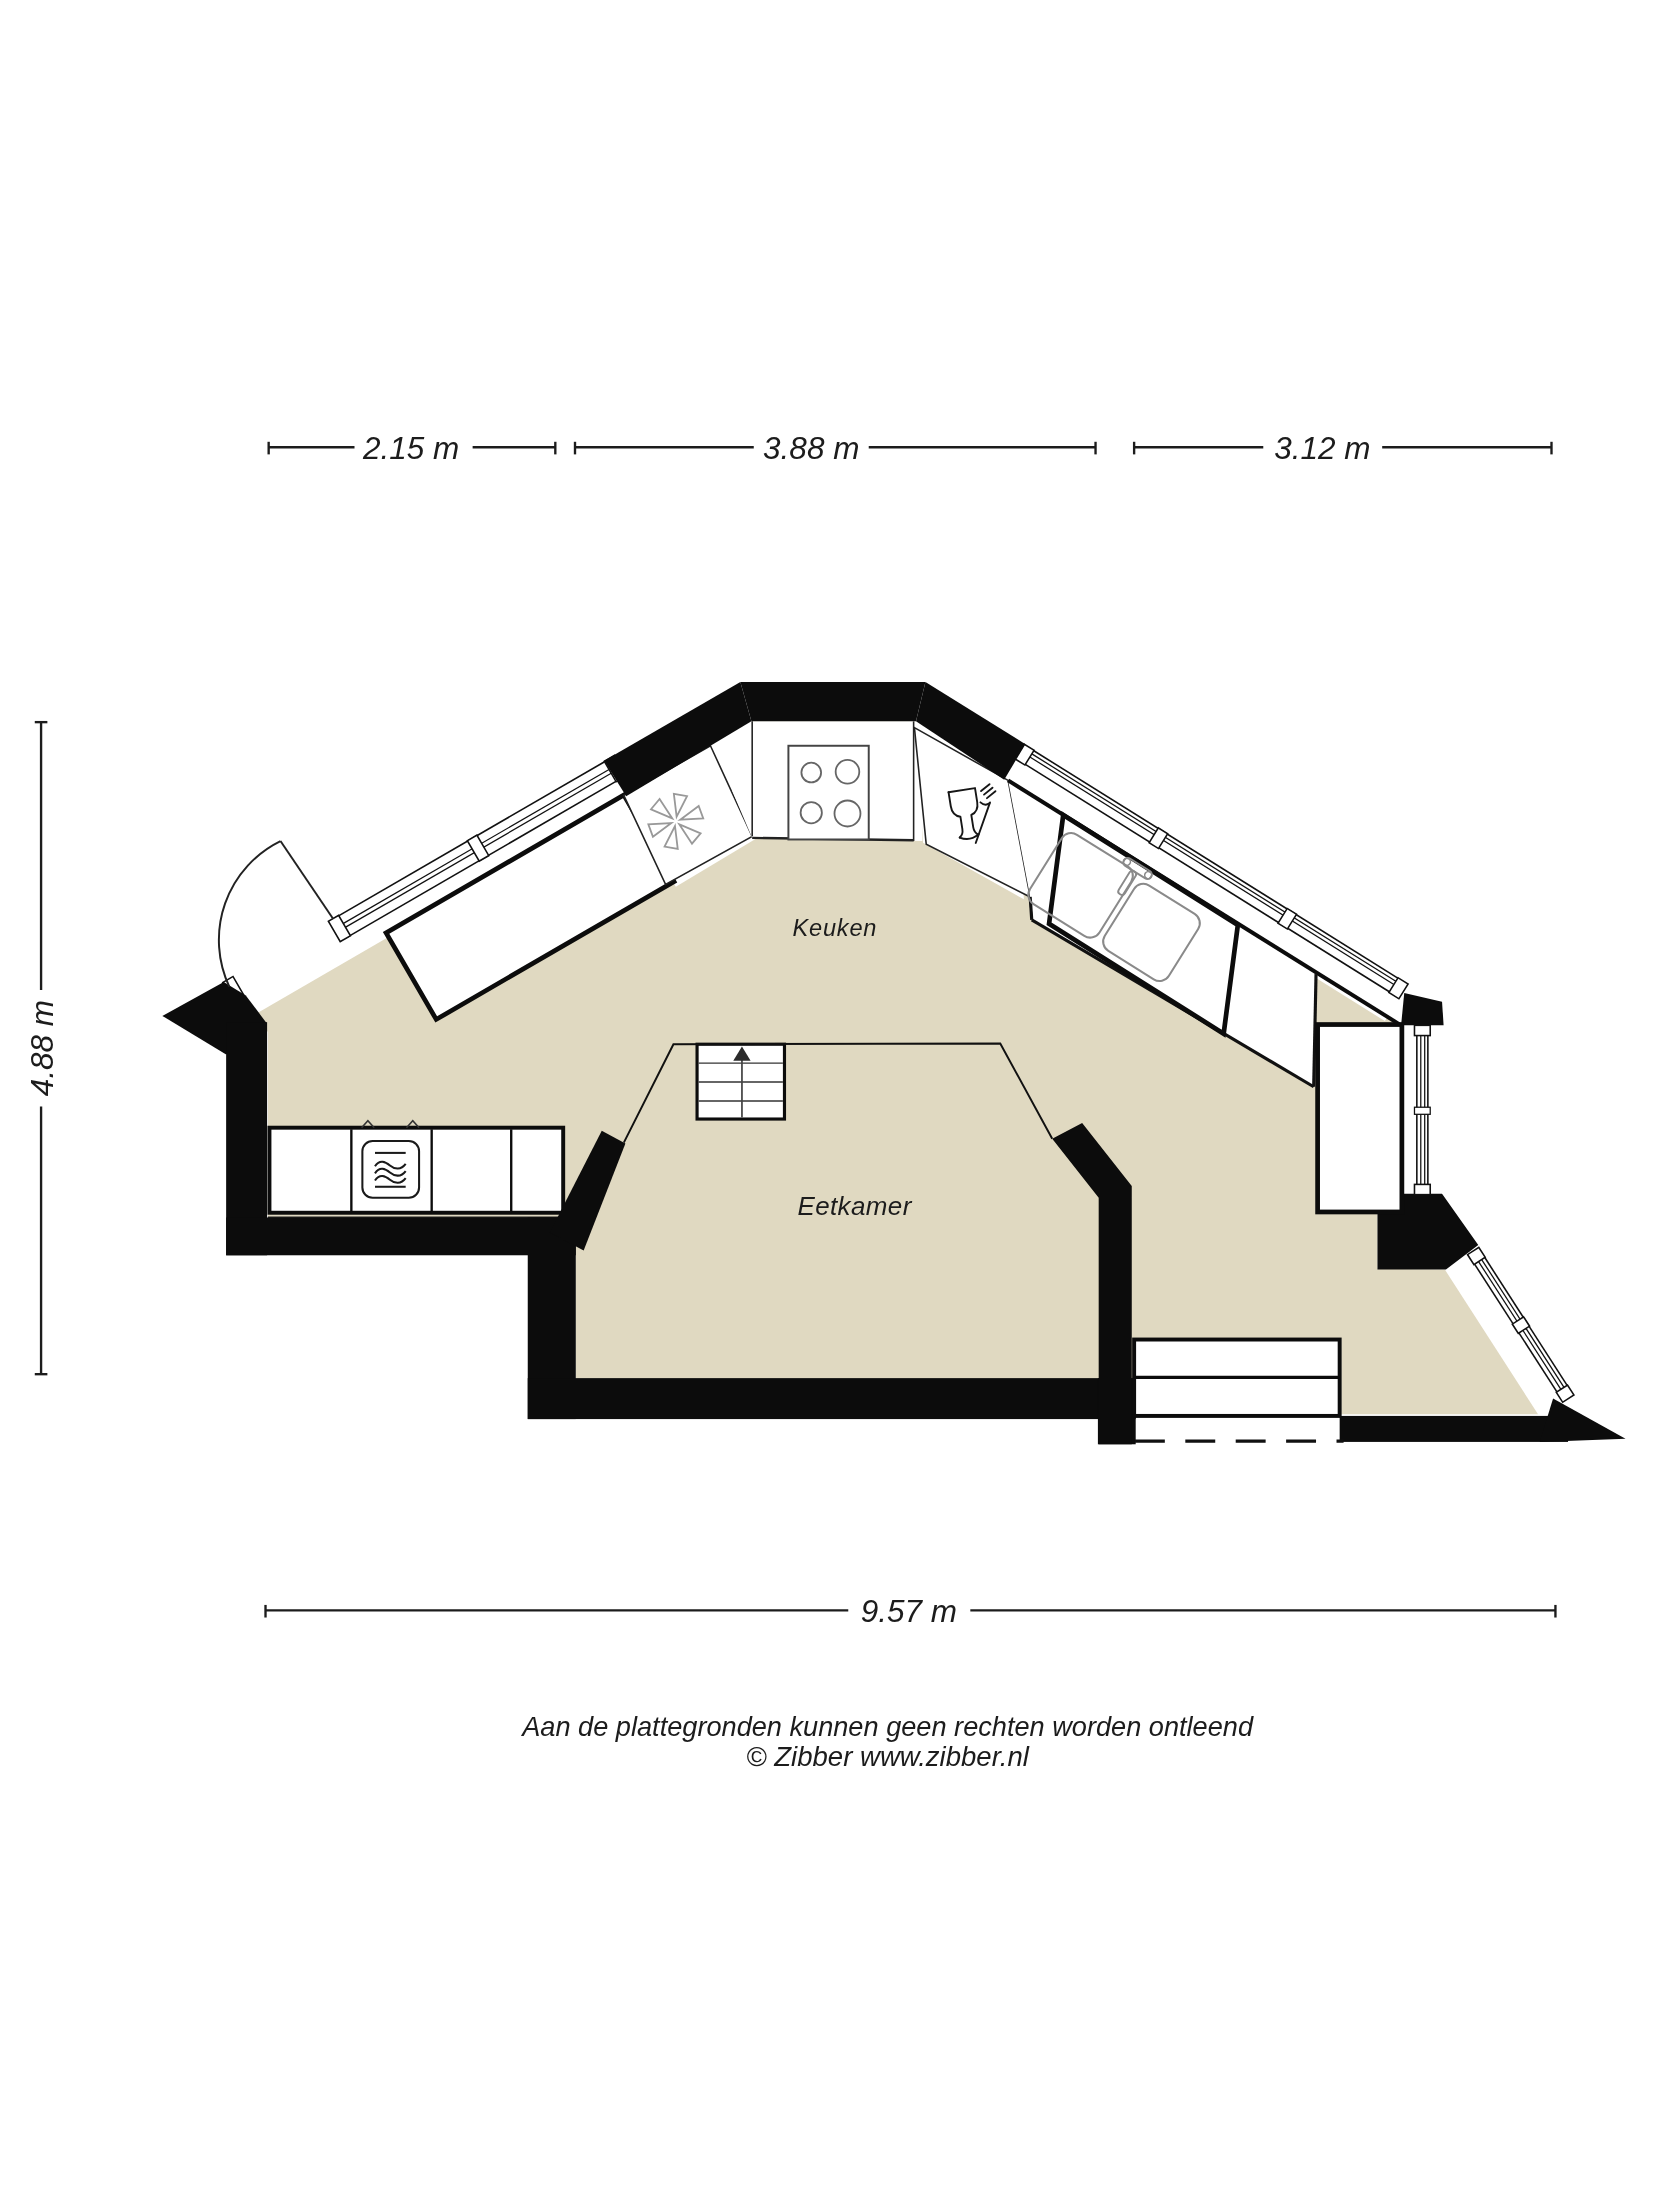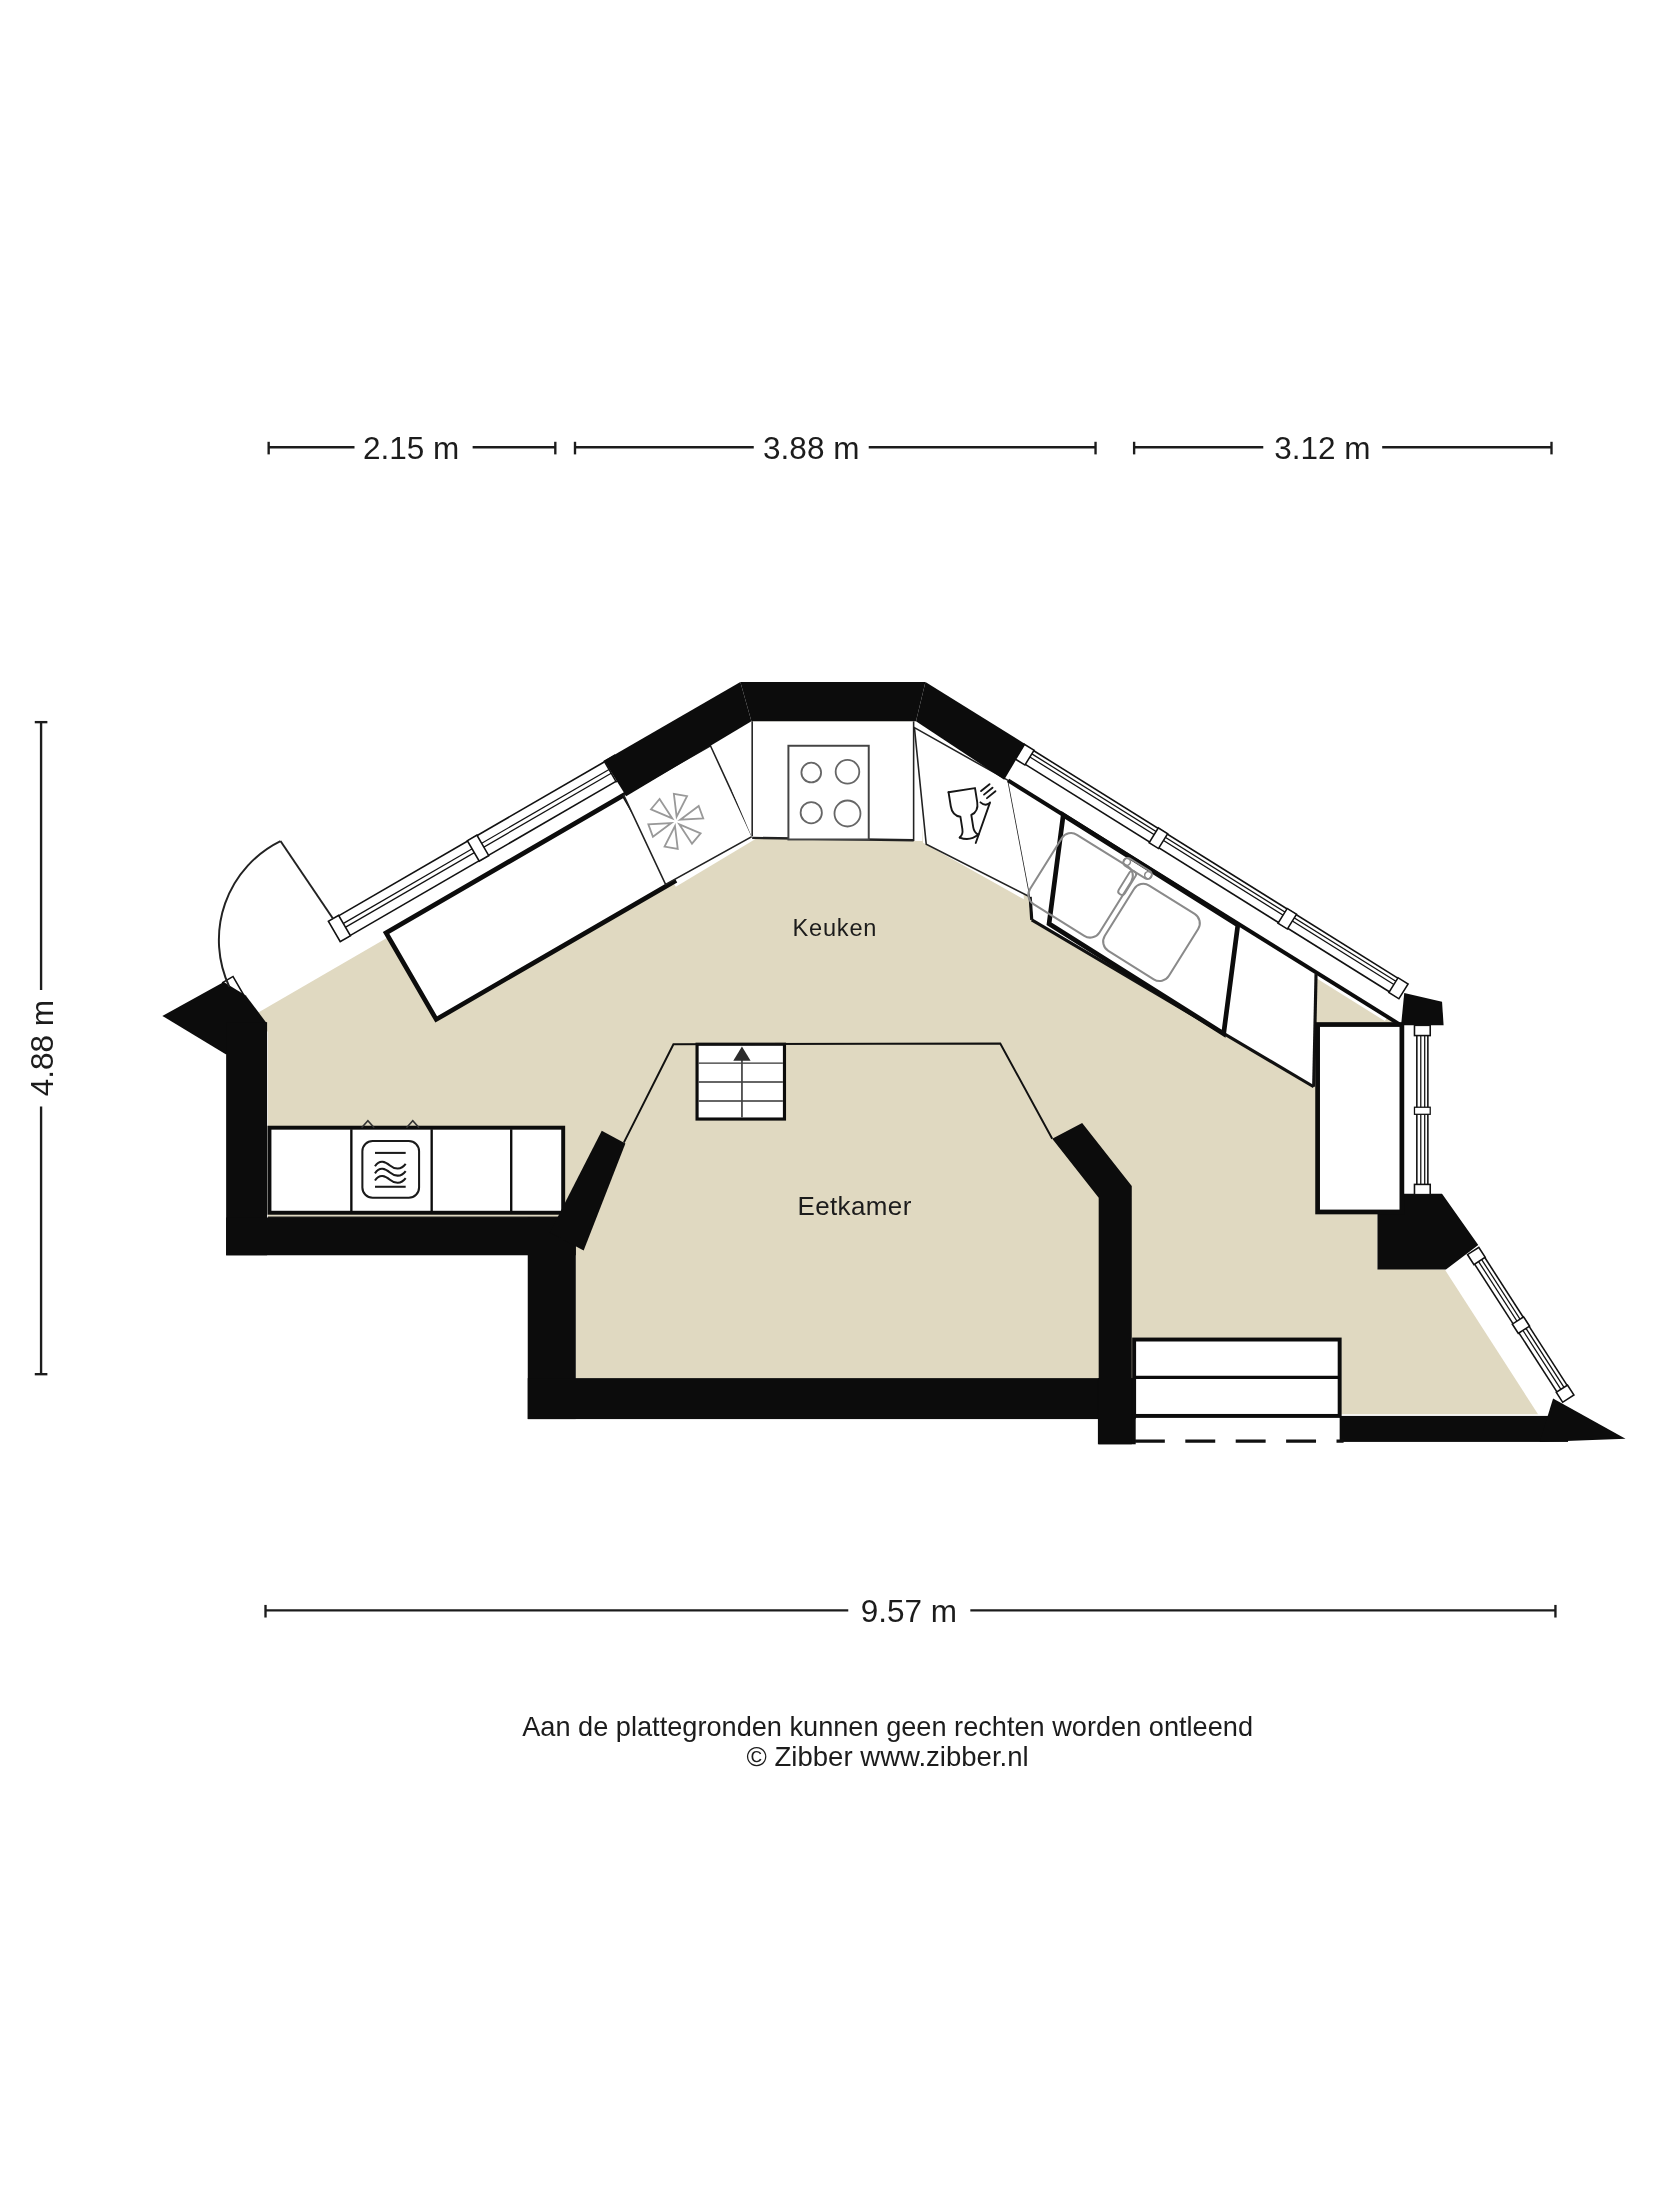--- a/index.html
+++ b/index.html
@@ -1,16 +1,16 @@
 <!DOCTYPE html>
 <html style="font-size:12.6px"><head>
 <meta charset="utf-8">
 <style>
   html,body{margin:0;padding:0;background:#fff;}
-  .page{width:1654px;height:2205px;position:relative;background:#fff;overflow:hidden;}
+  .page{width:1654px;height:2205px;position:relative;background:#fff;overflow:hidden;font-style:italic;}
   svg{display:block;}
   text{font-family:"Liberation Sans", sans-serif;fill:#1c1c1c;}
 </style>
 </head>
 <body>
 <div class="page">
 <svg width="1654" height="2205" viewBox="0 0 2100 2800" xmlns="http://www.w3.org/2000/svg">
 <rect x="0" y="0" width="2100" height="2800" fill="#ffffff"></rect>
 
 <polygon points="954,916 1163,916 1779,1302 1673,1301 1673,1539 1749,1539 1749,1611 1836,1612 1956,1796 1703,1796 1703,1701 1440,1701 1440,1751 731,1751 731,1546 340,1546 340,1310 303,1283" fill="#e0d9c1"></polygon>

